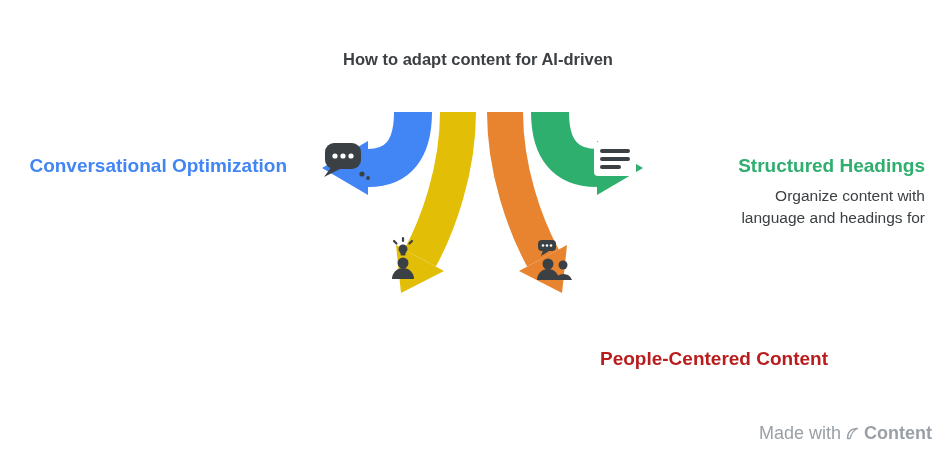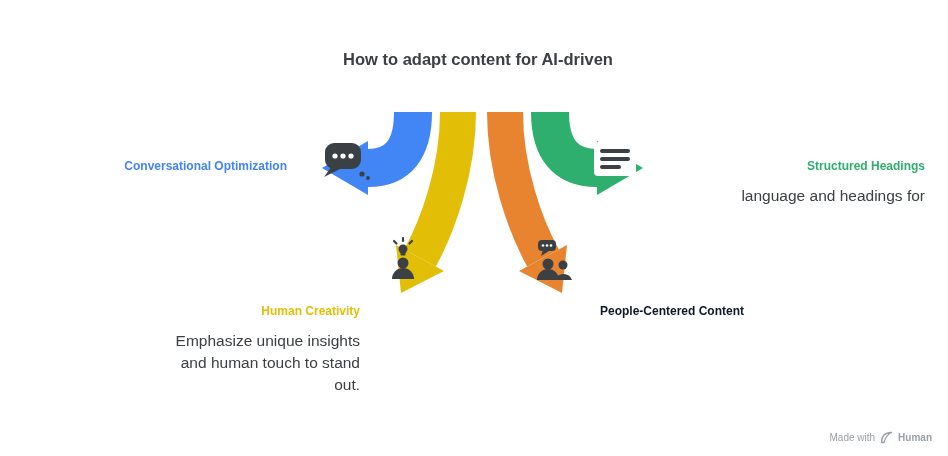--- a/index.html
+++ b/index.html
@@ -28,38 +28,38 @@
     position: absolute;
     top: 0; left: 0;
   }
   .block {
     position: absolute;
     font-size: 15.5px;
     line-height: 22px;
     color: #3C4043;
   }
   .block .heading {
-    font-size: 12px;
+    font-size: 19px;
     font-weight: bold;
     margin-bottom: 8px;
   }
   .b-conv   { top: 155px; left: 17px;  width: 270px; text-align: right; }
   .b-struct { top: 155px; left: 675px; width: 250px; text-align: right; }
   .b-human  { top: 300px; left: 100px; width: 260px; text-align: right; }
   .b-people { top: 300px; left: 600px; width: 260px; text-align: left; }
   .h-blue   { color: #4285F4; }
   .h-green  { color: #2EAF6E; }
   .h-yellow { color: #E3BE06; }
-  .h-orange { color: #0f172a; }
+  .h-orange { color: #b91c1c; margin-top: 48px; }
   .footer {
     position: absolute;
     right: 16px; bottom: 12px;
     display: flex; align-items: center; gap: 5px;
     color: #9AA0A6;
-    font-size: 10px;
+    font-size: 18px;
   }
   .footer .brand { font-weight: 600; }
 </style>
 </head>
 <body>
 
 <div class="stage">
 
   <div class="title">
     <div>How to adapt content for AI-driven</div>
@@ -129,38 +129,31 @@
     </g>
   </svg>
 
   <div class="block b-conv">
     <div class="heading h-blue">Conversational Optimization</div>
   </div>
 
   <div class="block b-struct">
     <div class="heading h-green">Structured Headings</div>
     <div>
+      <div>Organize content with</div>
       <div>language and headings for</div>
     </div>
   </div>
 
-  <div class="block b-human">
-    <div class="heading h-yellow">Human Creativity</div>
-    <div>
-      <div>Emphasize unique insights</div>
-      <div>and human touch to stand</div>
-      <div>out.</div>
-    </div>
-  </div>
 
   <div class="block b-people">
     <div class="heading h-orange">People-Centered Content</div>
   </div>
 
   <div class="footer">
     <span>Made with</span>
     <svg width="13" height="13" viewBox="0 0 13 13">
       <path d="M1.5 11.5 C1.5 5 5 1.5 11.5 1.5 C7 3.5 5.5 6 4 11.5 Z" fill="none" stroke="#9AA0A6" stroke-width="1.3" stroke-linejoin="round"></path>
     </svg>
-    <span class="brand">Human</span>
+    <span class="brand">Content</span>
   </div>
 
 </div>
 
 </body></html>

